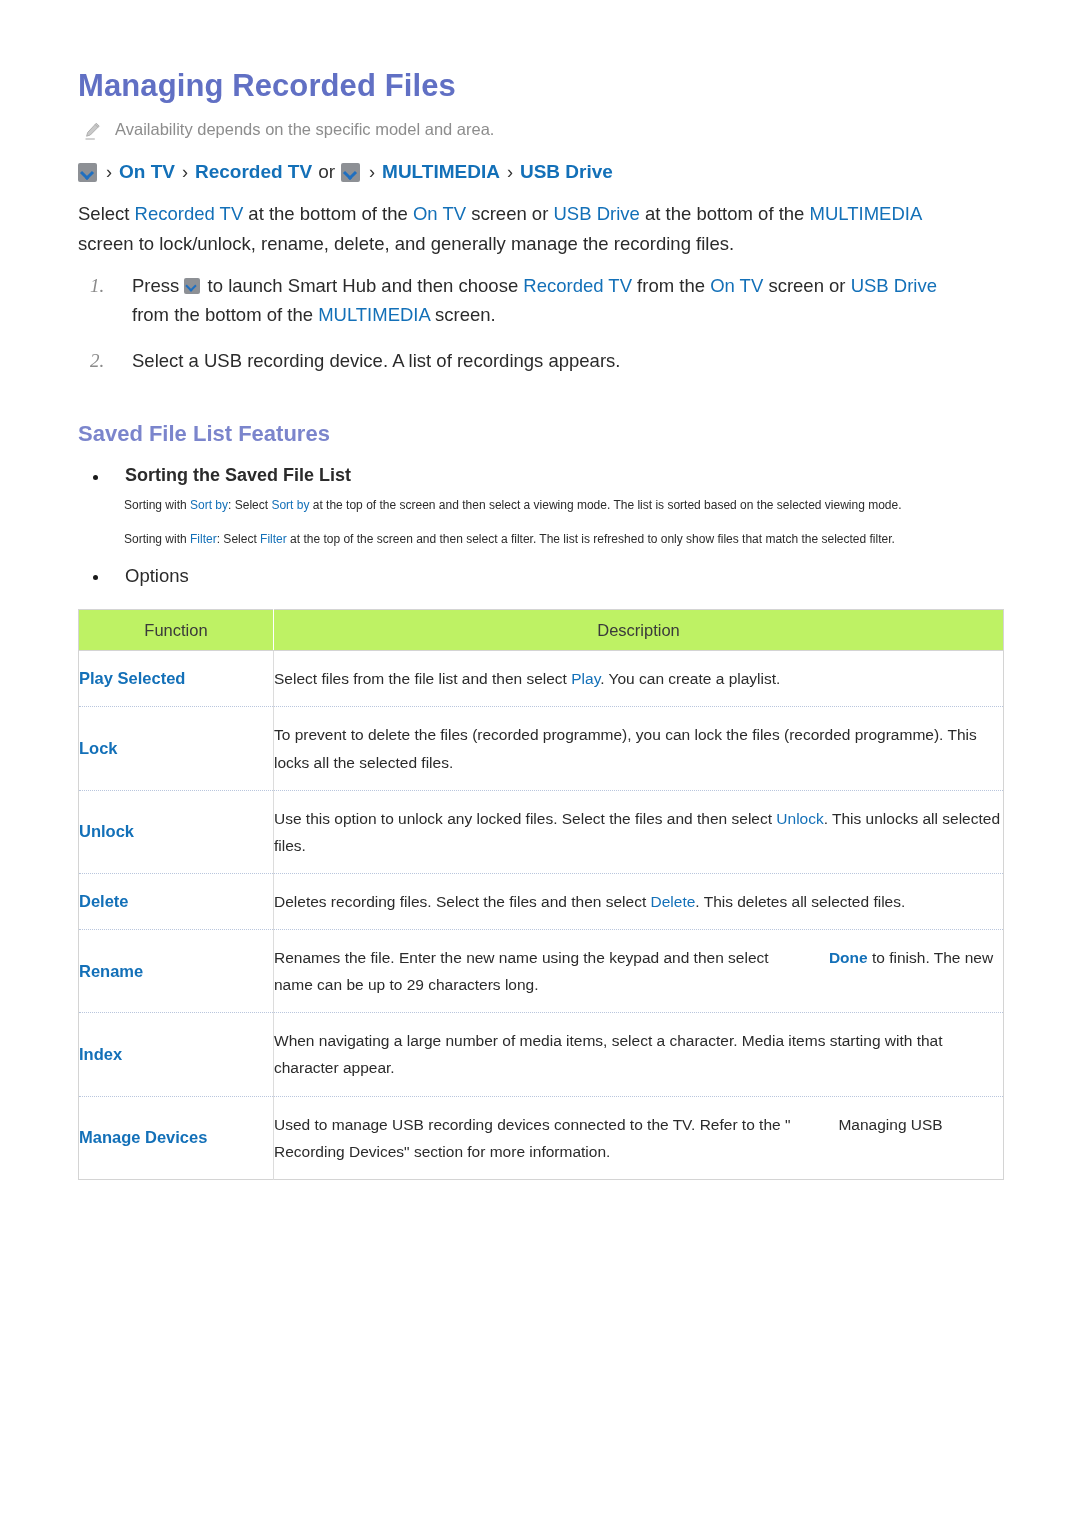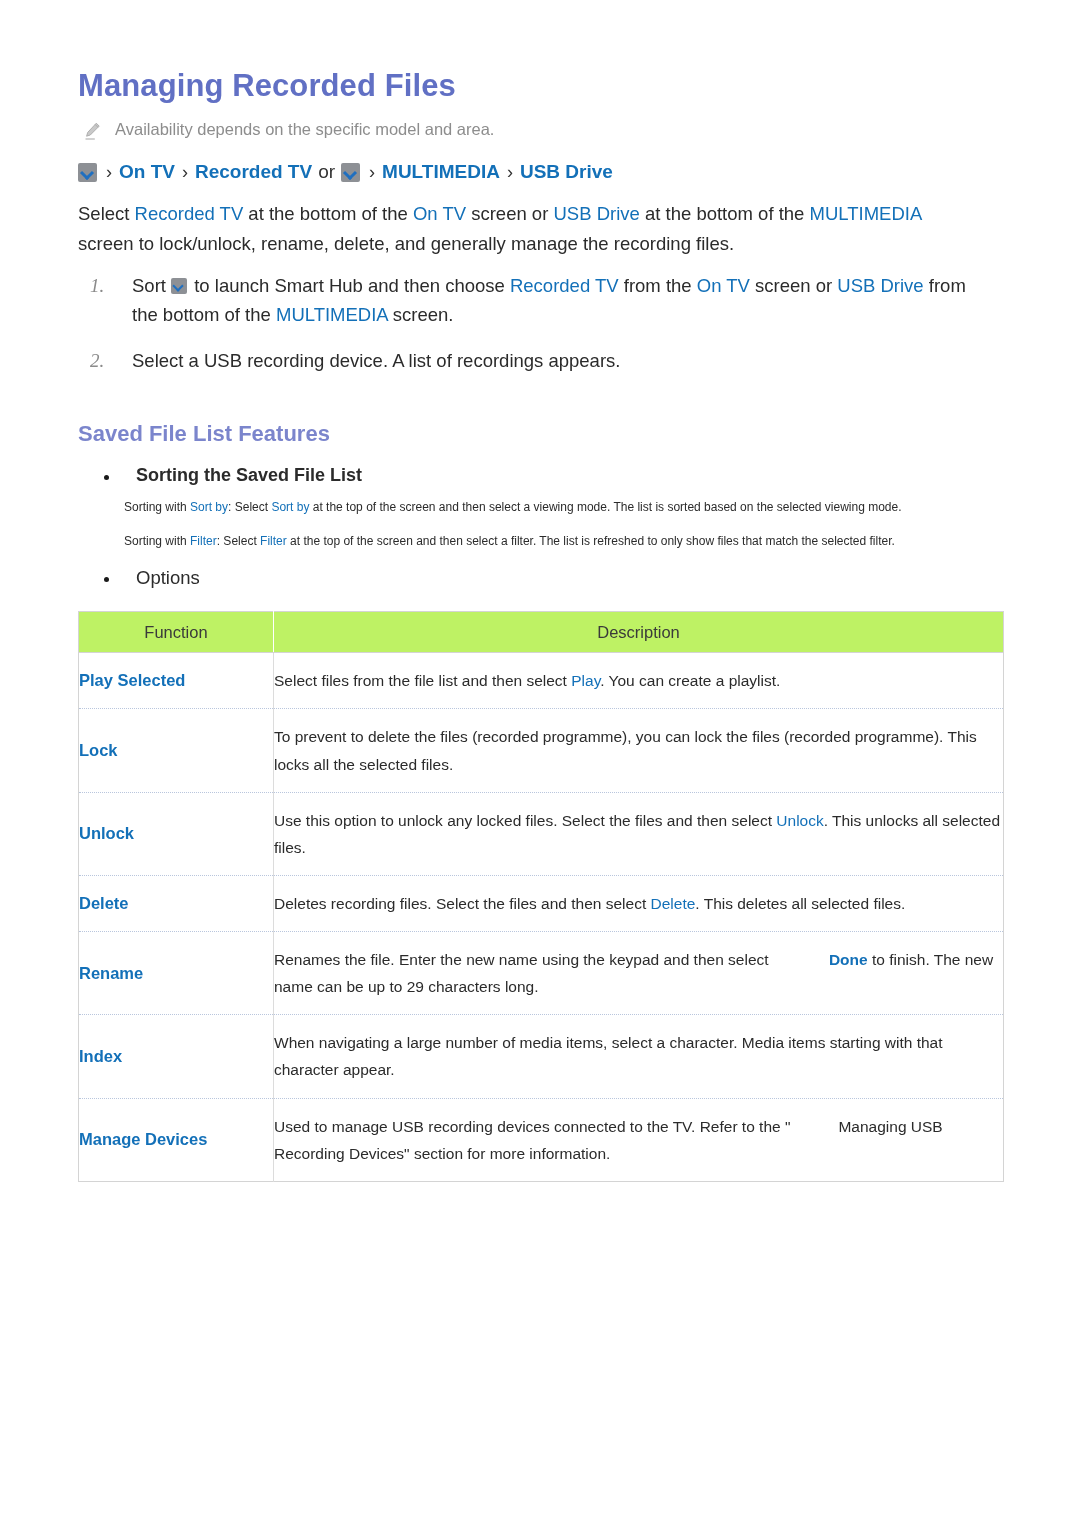--- a/index.html
+++ b/index.html
@@ -147,21 +147,21 @@
     text-align: left;
     font-family: "Liberation Serif", serif;
     font-style: italic;
     font-size: 19px;
     color: #8b8b8b;
   }
 
   
   ul.bullets {
     list-style: none;
-    margin: 12px;
+    margin: 1px;
     padding: 0;
   }
   ul.bullets > li.bullet {
     position: relative;
     padding-left: 46px;
     margin-bottom: 10px;
     font-size: 18px;
   }
   ul.bullets > li.bullet::before {
     content: "";
@@ -261,21 +261,21 @@
     <span class="sep">›</span>
     <span>MULTIMEDIA</span>
     <span class="sep">›</span>
     <span>USB Drive</span>
   </div>
 
   <p class="body"><span>Select </span><span class="blue">Recorded TV</span><span> at the bottom of the </span><span class="blue">On TV</span><span> screen or </span><span class="blue">USB Drive</span><span> at the bottom of the </span><span class="blue">MULTIMEDIA</span><span> screen to lock/unlock, rename, delete, and generally manage the recording files.</span></p>
 
   <ol class="steps">
     <li>
-      <span class="num">1.</span><span>Sort </span><span class="hub-icon sm"></span><span> to launch Smart Hub and then choose </span><span class="blue">Recorded TV</span><span> from the </span><span class="blue">On TV</span><span> screen or </span><span class="blue">USB Drive</span><span> from the bottom of the </span><span class="blue">MULTIMEDIA</span><span> screen.</span>
+      <span class="num">1.</span><span>Press </span><span class="hub-icon sm"></span><span> to launch Smart Hub and then choose </span><span class="blue">Recorded TV</span><span> from the </span><span class="blue">On TV</span><span> screen or </span><span class="blue">USB Drive</span><span> from the bottom of the </span><span class="blue">MULTIMEDIA</span><span> screen.</span>
     </li>
     <li>
       <span class="num">2.</span><span>Select a USB recording device. A list of recordings appears.</span>
     </li>
   </ol>
 
   <h2 class="section-title">Saved File List Features</h2>
 
   <ul class="bullets">
     <li class="bullet">

